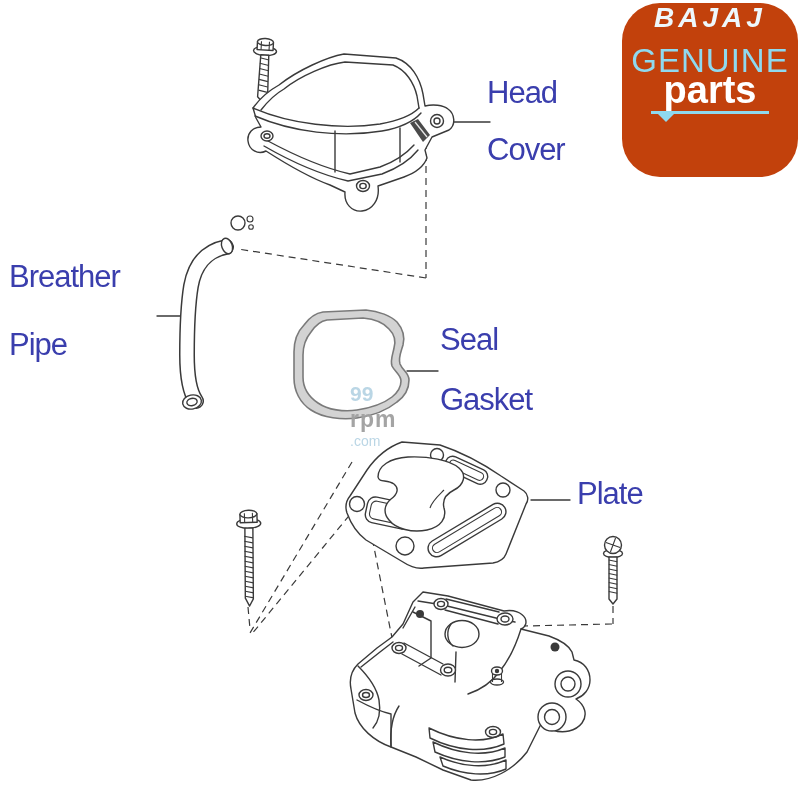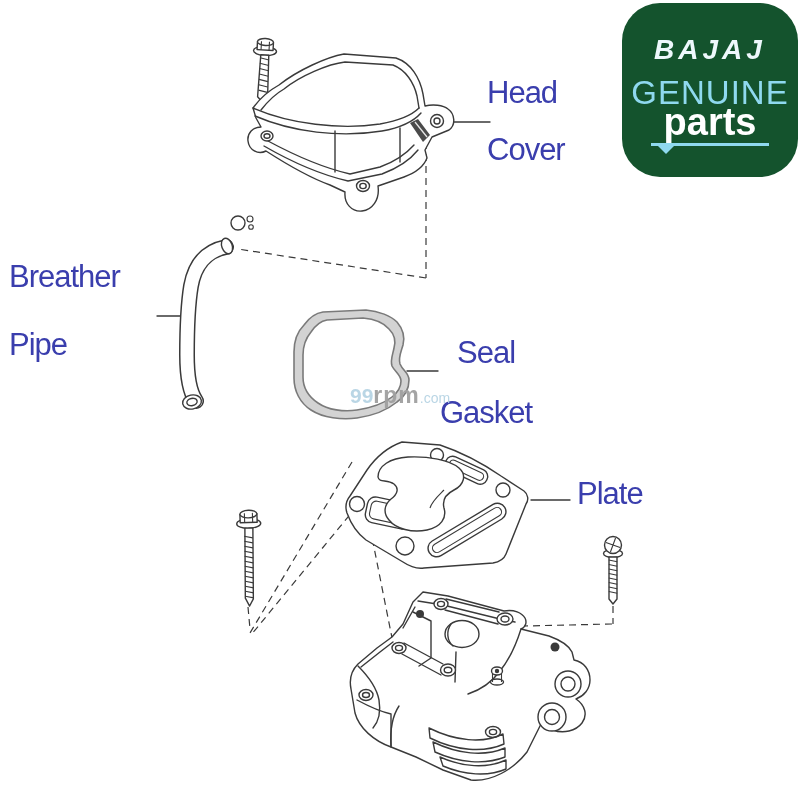--- a/index.html
+++ b/index.html
@@ -13,34 +13,34 @@
   svg .fw  { stroke:#3a3a3a; stroke-width:1.4; fill:#ffffff; stroke-linejoin:round; }
   svg .fd  { fill:#3a3a3a; stroke:none; }
   svg .dash{ stroke:#3a3a3a; stroke-width:1.2; fill:none; stroke-dasharray:7 5; }
   svg .gask{ stroke:#7a7a7a; stroke-width:1.6; fill:#d3d3d3; fill-rule:evenodd; }
   svg .thin{ stroke:#3a3a3a; stroke-width:1.1; fill:none; }
 
   .label { position:absolute; color:#3a3ead; font-size:31px; line-height:57px; letter-spacing:-1px; white-space:pre; }
 
   .badge {
     position:absolute; left:622px; top:3px; width:176px; height:174px;
-    background:#14532d; border-radius:38px;
-    display:flex; flex-direction:column; align-items:center; justify-content:center;
+    background:#c2410c; border-radius:38px;
+    display:flex; flex-direction:column; align-items:center; 
   }
   .badge .brand   { color:#eef8fc; font-weight:bold; font-style:italic; font-size:28px; letter-spacing:4px; line-height:30px; }
   .badge .genuine { color:#8fd9ef; font-size:33px; letter-spacing:1px; line-height:27px; margin-top:14px; }
   .badge .parts   { color:#ffffff; font-weight:bold; font-size:38px; line-height:36px; margin-top:-2px; }
   .badge .rule    { position:relative; width:118px; height:3px; background:#8fd9ef; margin-top:3px; }
   .badge .rule::after {
     content:""; position:absolute; left:6px; top:2px;
     border-left:9px solid transparent; border-right:9px solid transparent;
     border-top:9px solid #8fd9ef;
   }
 
-  .watermark { position:absolute; left:350px; top:382px; display:flex; align-items:baseline; opacity:.95; }
+  .watermark { position:absolute; left:350px; top:382px; display:flex; align-items:baseline; opacity:.95;flex-direction:column; }
   .watermark .num { color:#b7d4e4; font-size:21px; font-weight:bold; }
   .watermark .nam { color:#a0a0a0; font-size:23px; font-weight:bold; letter-spacing:1px; }
   .watermark .tld { color:#b7d4e4; font-size:14px; font-weight:normal; }
 </style>
 </head>
 <body>
 
 <svg class="diagram" width="800" height="800" viewBox="0 0 800 800">
 
   <g>
@@ -230,21 +230,21 @@
     <path class="ln" d="M 429,728 C 455,741 483,744 503,734 M 430,738 C 456,751 484,753 504,744 M 429,728 L 430,738 M 503,734 L 504,744"></path>
     <path class="ln" d="M 433,742 C 458,754 484,757 505,748 M 435,752 C 459,763 485,765 505,757 M 433,742 L 435,752 M 505,748 L 505,757"></path>
     <path class="ln" d="M 440,757 C 462,767 487,769 506,760 M 443,766 C 464,775 488,777 506,769 M 440,757 L 443,766 M 506,760 L 506,769"></path>
   </g>
 </svg>
 
 <div class="label" id="label-head-cover" style="left:487px; top:64px;"><span>Head</span><br><span>Cover</span></div>
 
 <div class="label" id="label-breather" style="left:9px; top:243px; line-height:68px;"><span>Breather</span><br><span>Pipe</span></div>
 
-<div class="label" id="label-seal" style="left:440px; top:323px; line-height:60px;text-align:center;"><span>Seal</span><br><span>Gasket</span></div>
+<div class="label" id="label-seal" style="left:440px; top:310px; line-height:60px;"><span>Seal</span><br><span>Gasket</span></div>
 
 <div class="label" id="label-plate" style="left:577px; top:465px;"><span>Plate</span></div>
 
 <div class="badge">
   <div class="brand">BAJAJ</div>
   <div class="genuine">GENUINE</div>
   <div class="parts">parts</div>
   <div class="rule"></div>
 </div>
 

